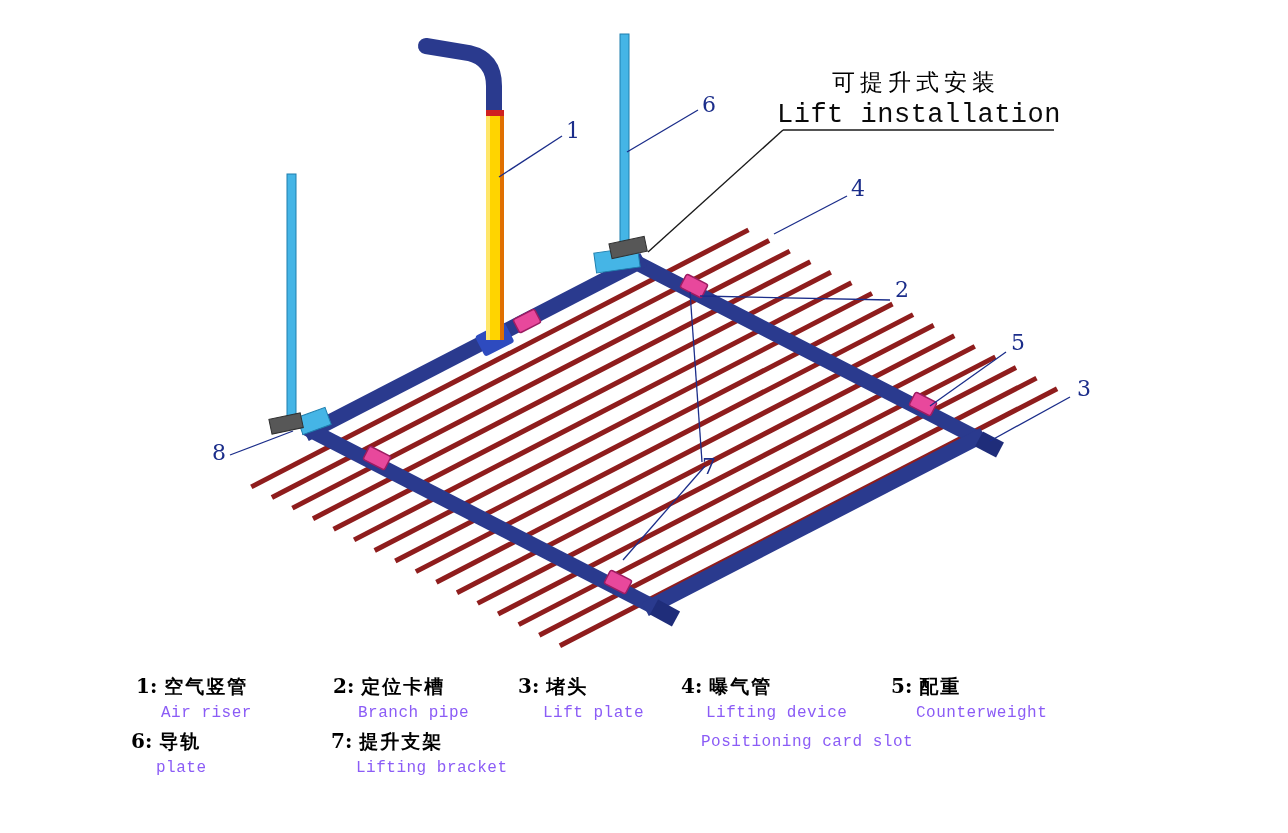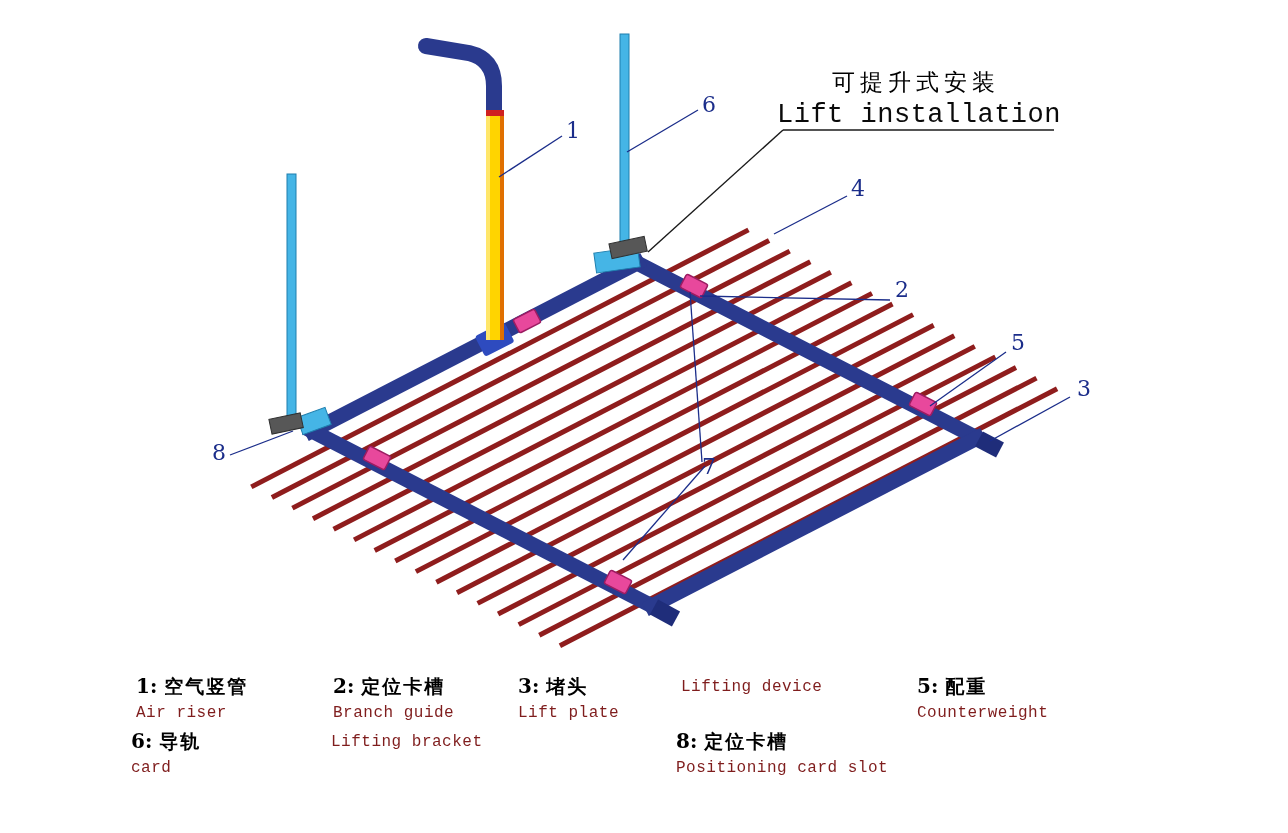--- a/index.html
+++ b/index.html
@@ -2,21 +2,21 @@
 <html><head>
 <meta charset="utf-8">
 <style>
   html,body { margin:0; padding:0; background:#ffffff; }
   body { width:1288px; height:833px; position:relative; overflow:hidden;
          font-family:"Liberation Sans", sans-serif; }
   #diagram-svg { position:absolute; left:0; top:0; }
   .legend-item { position:absolute; white-space:nowrap; }
   .lg-line1 { font:700 19px "DejaVu Sans", sans-serif; color:#000; letter-spacing:2px; }
   .lg-num  { font:700 20px "DejaVu Serif", serif; letter-spacing:0; margin-right:7px; color:#000; }
-  .lg-en   { font:400 16px "Liberation Mono", monospace; color:#7f1d1d; margin-top:4px; letter-spacing:0.5px; }
+  .lg-en   { font:400 16px "Liberation Mono", monospace; color:#8b5cf6; margin-top:4px; margin-left:25px; letter-spacing:0.5px; }
   .callout-num { font:400 22px "DejaVu Serif", serif; fill:#1b2d8a; }
   .title-zh { font:400 23px "DejaVu Sans", sans-serif; fill:#000; letter-spacing:5px; }
   .title-en { font:400 27px "Liberation Mono", monospace; fill:#0a0a0a; letter-spacing:0.5px; }
   .leader { stroke:#1b2d8a; stroke-width:1.3; fill:none; }
 </style>
 </head>
 <body>
 
 <svg id="diagram-svg" width="1288" height="833" viewBox="0 0 1288 833">
 
@@ -107,36 +107,37 @@
     <line x1="783" y1="130" x2="648" y2="252" stroke="#1a1a1a" stroke-width="1.4"></line>
   </g>
 </svg>
 
 <div class="legend-item" style="left:136px; top:674px;">
   <div class="lg-line1"><span class="lg-num">1:</span><span>空气竖管</span></div>
   <div class="lg-en">Air riser</div>
 </div>
 <div class="legend-item" style="left:333px; top:674px;">
   <div class="lg-line1"><span class="lg-num">2:</span><span>定位卡槽</span></div>
-  <div class="lg-en">Branch guide</div>
+  <div class="lg-en">Branch pipe</div>
 </div>
 <div class="legend-item" style="left:518px; top:674px;">
   <div class="lg-line1"><span class="lg-num">3:</span><span>堵头</span></div>
   <div class="lg-en">Lift plate</div>
 </div>
 <div class="legend-item" style="left:681px; top:674px;">
+  <div class="lg-line1"><span class="lg-num">4:</span><span>曝气管</span></div>
   <div class="lg-en">Lifting device</div>
 </div>
-<div class="legend-item" style="left:917px; top:674px;">
+<div class="legend-item" style="left:891px; top:674px;">
   <div class="lg-line1"><span class="lg-num">5:</span><span>配重</span></div>
   <div class="lg-en">Counterweight</div>
 </div>
 <div class="legend-item" style="left:131px; top:729px;">
   <div class="lg-line1"><span class="lg-num">6:</span><span>导轨</span></div>
-  <div class="lg-en">card</div>
+  <div class="lg-en">plate</div>
 </div>
 <div class="legend-item" style="left:331px; top:729px;">
+  <div class="lg-line1"><span class="lg-num">7:</span><span>提升支架</span></div>
   <div class="lg-en">Lifting bracket</div>
 </div>
 <div class="legend-item" style="left:676px; top:729px;">
-  <div class="lg-line1"><span class="lg-num">8:</span><span>定位卡槽</span></div>
   <div class="lg-en">Positioning card slot</div>
 </div>
 
 </body></html>

